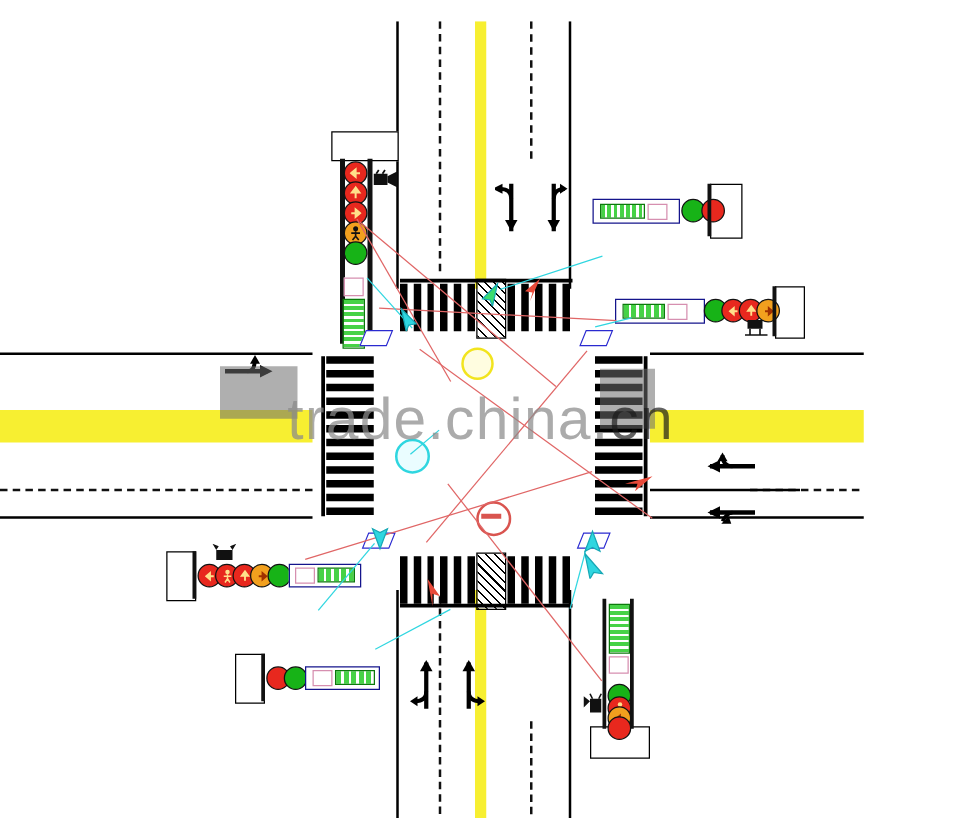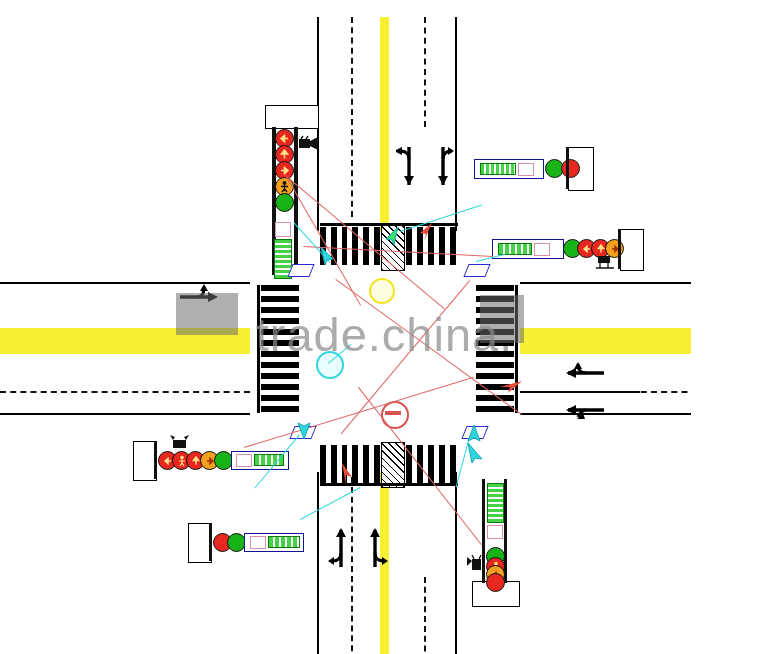--- a/index.html
+++ b/index.html
@@ -410,15 +410,16 @@
     <path d="M6 2 L10 24 L10 14 L16 16 Z" fill="#e84a3a"></path>
   </svg>
   <svg class="abs" style="left:498px;top:360px;" width="26" height="18" viewBox="0 0 26 18">
     <path d="M24 4 L2 10 L12 10 L10 16 Z" fill="#e84a3a"></path>
   </svg>
 
   <div class="wmbox" style="left:176px;top:276px;width:62px;height:42px;"></div>
   <div class="wmbox" style="left:480px;top:278px;width:44px;height:48px;"></div>
   <div id="wm">
     <span>trade.china.</span>
+      <span class="cn">cn</span>
   </div>
 
 </div>
 
 </body></html>

